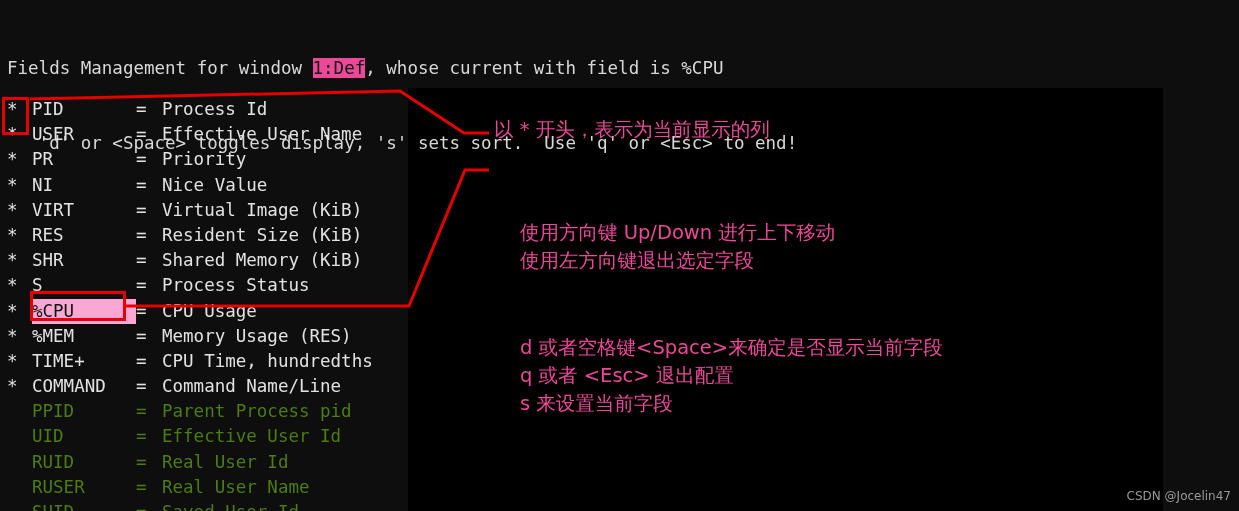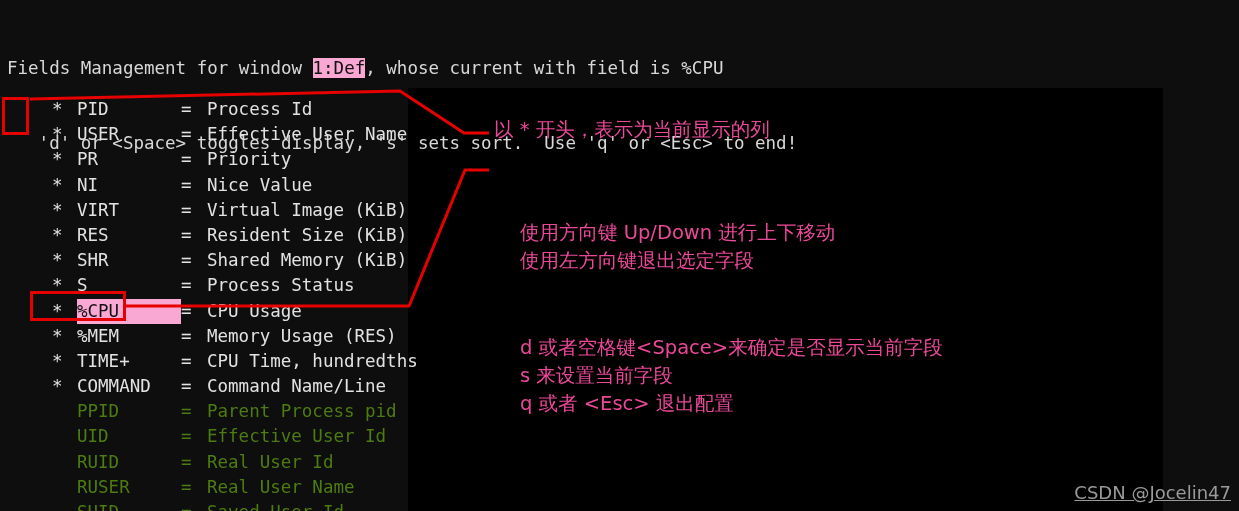--- a/index.html
+++ b/index.html
@@ -49,39 +49,38 @@
     font-size: 17.5px;
     line-height: 25px;
     white-space: pre;
     letter-spacing: 0px;
   }
   .hdr-line {
     white-space: pre;
     padding-left: 7px;
   }
   .hl-inverse {
-    background: #f9a8d4;
+    background: #ec4899;
     color: #121212;
   }
 
   
   #field-list {
     position: absolute;
     left: 7px;
     top: 97px;
     font-size: 17.5px;
     line-height: 25.2px;
     color: #d8d8d8;
     white-space: pre;
   }
   .field-row {
     white-space: pre;
     height: 25.2px;
     color: #e2e2e2;
-    margin-left: 45px;
   }
   .field-row.dim {
     color: #4d7c0f;
   }
   .fr-star {
     display: inline-block;
     width: 25px;
   }
   .fr-name {
     display: inline-block;
@@ -143,23 +142,22 @@
   #anno-keys   { left: 492px; top: 334px; }
   .anno-line { white-space: nowrap; margin-left: 28px; }
 
   
   #watermark {
     position: absolute;
     right: 8px;
     bottom: 8px;
     color: #9a9a9a;
     font-family: "DejaVu Sans", "Liberation Sans", sans-serif;
-    font-size: 18px;
+    font-size: 12px;
     white-space: nowrap;
-    text-decoration: underline;
   }
 </style>
 </head>
 <body>
 
 <div id="screen">
 
   <div id="terminal-inner"></div>
   <div id="field-panel-bg"></div>
 
@@ -181,19 +179,19 @@
   <div class="anno" id="anno-star">以 * 开头，表示为当前显示的列</div>
 
 
   <div class="anno" id="anno-nav">
     <div class="anno-line">使用方向键 Up/Down 进行上下移动</div>
     <div class="anno-line">使用左方向键退出选定字段</div>
   </div>
 
   <div class="anno" id="anno-keys">
     <div class="anno-line">d 或者空格键&lt;Space&gt;来确定是否显示当前字段</div>
+    <div class="anno-line">q 或者 &lt;Esc&gt; 退出配置</div>
     <div class="anno-line">s 来设置当前字段</div>
-    <div class="anno-line">q 或者 &lt;Esc&gt; 退出配置</div>
   </div>
 
   <div id="watermark">CSDN @Jocelin47</div>
 
 </div>
 
 </body></html>

